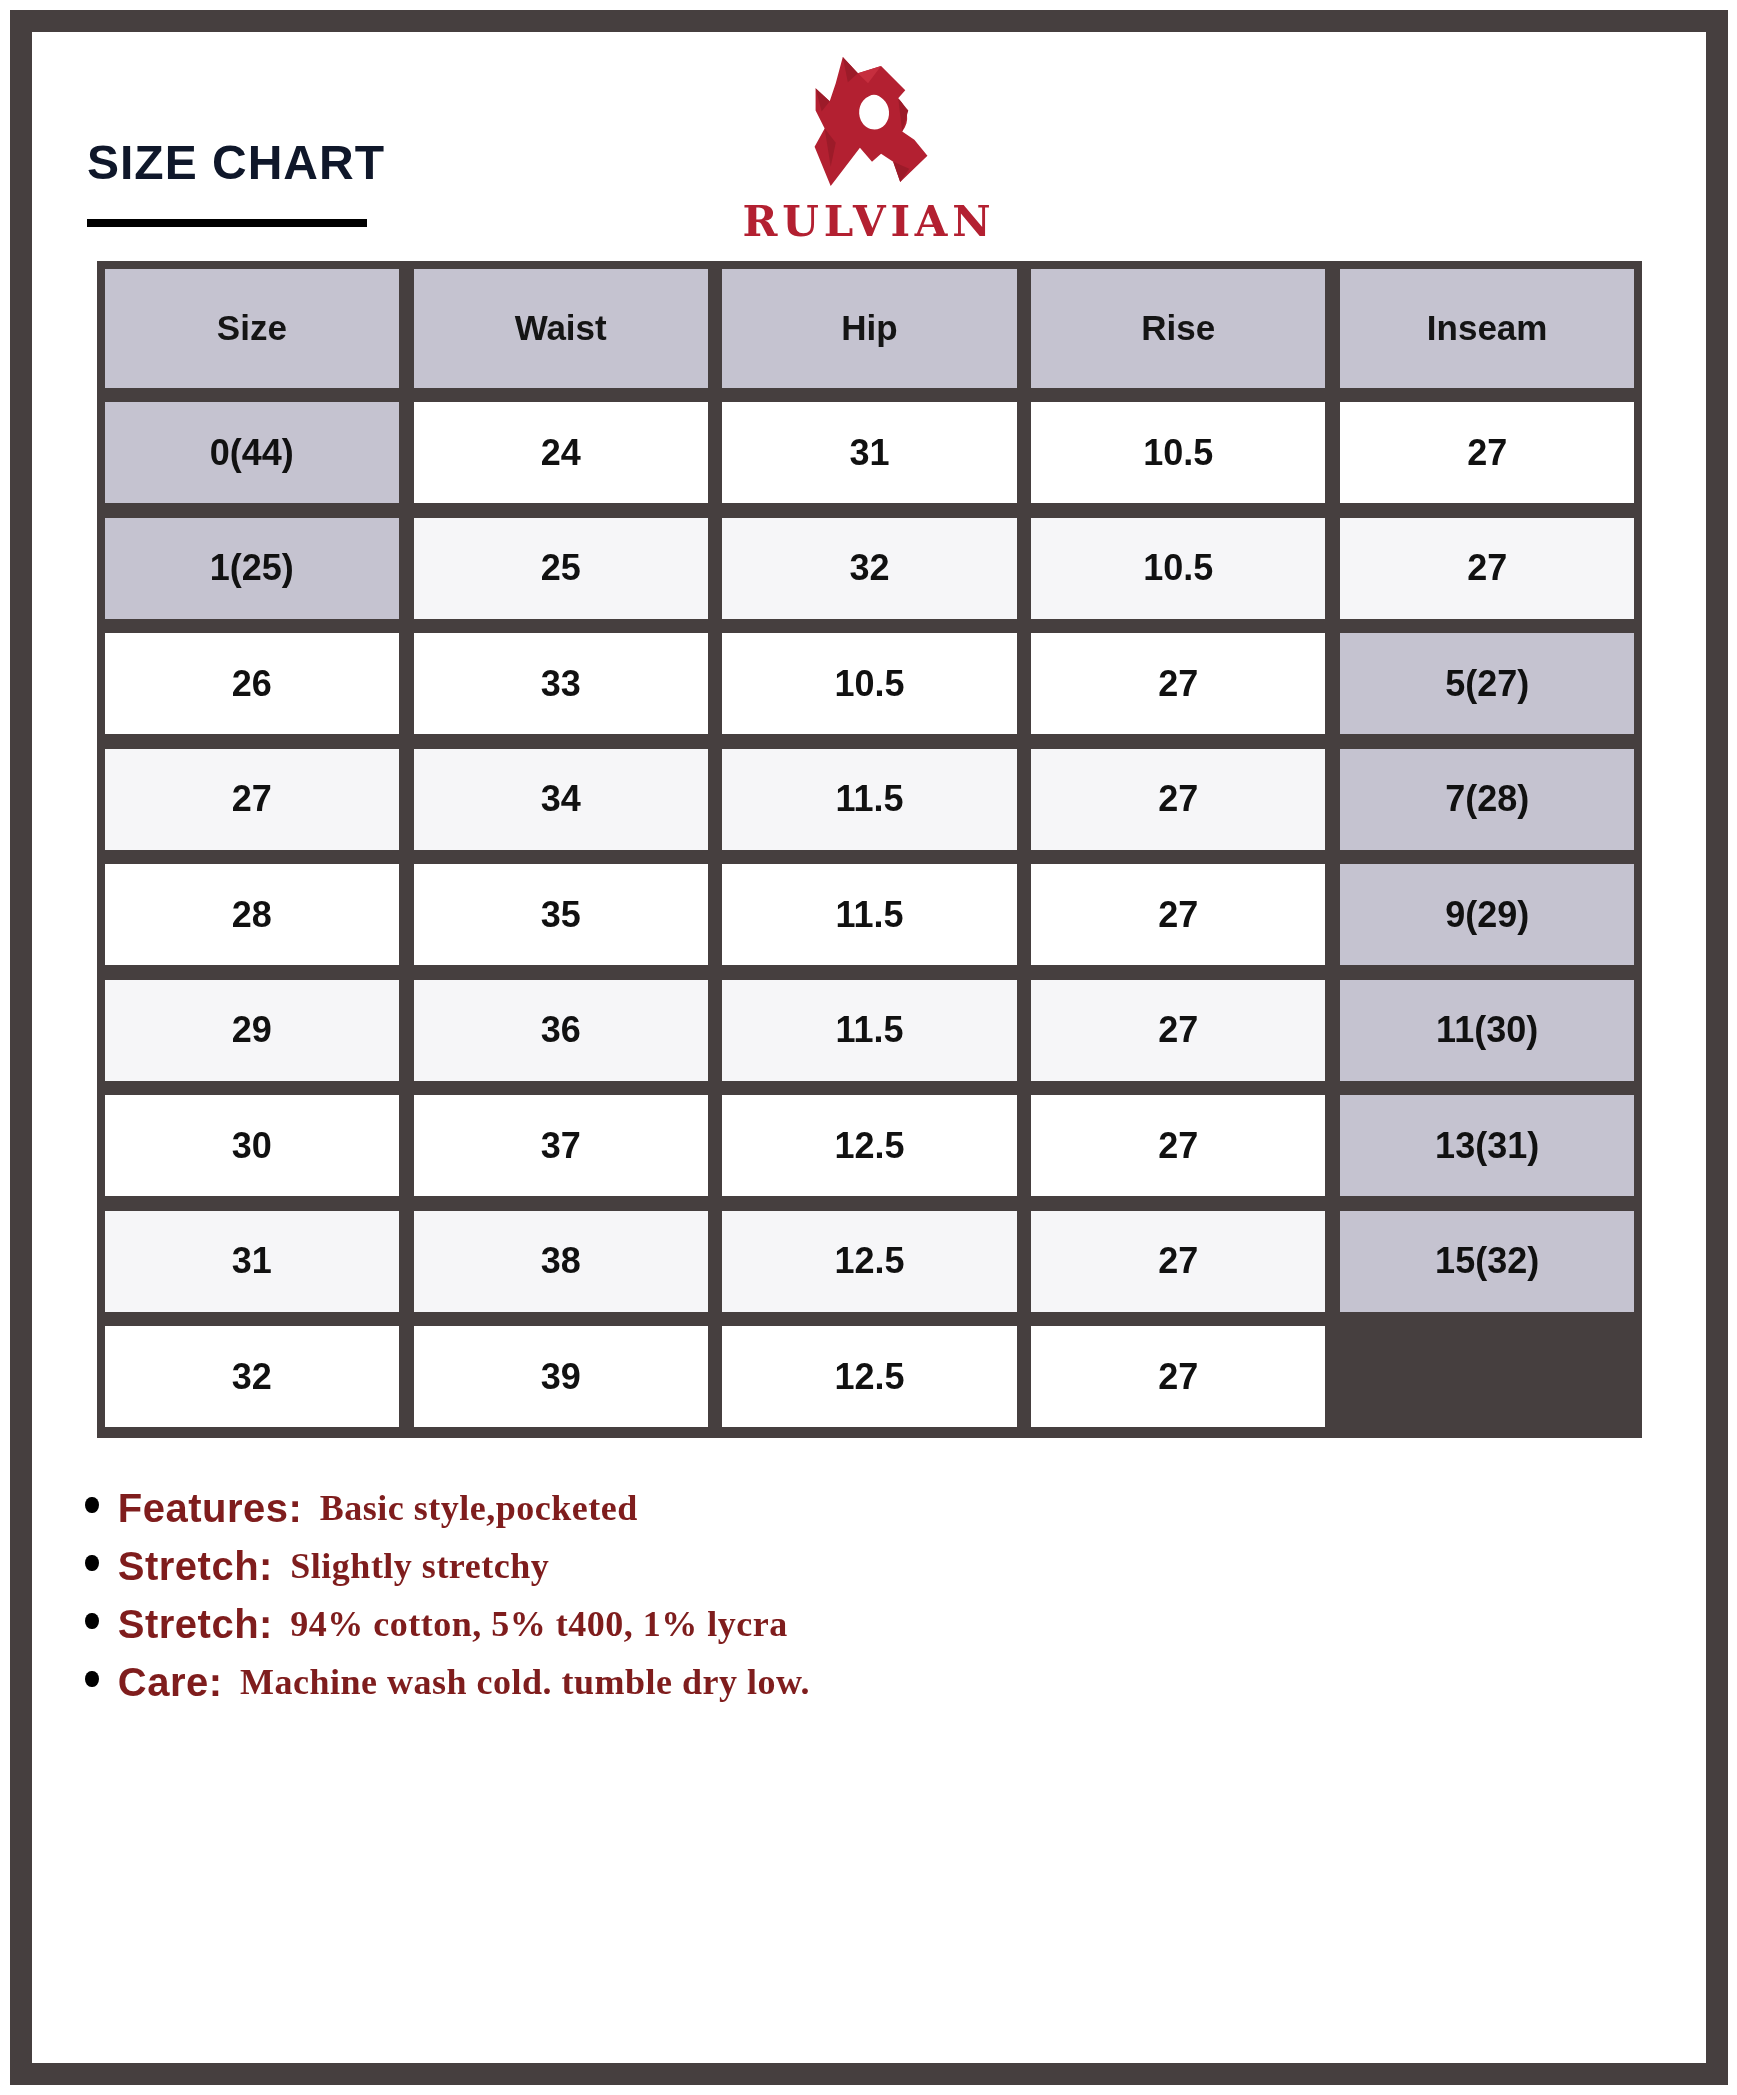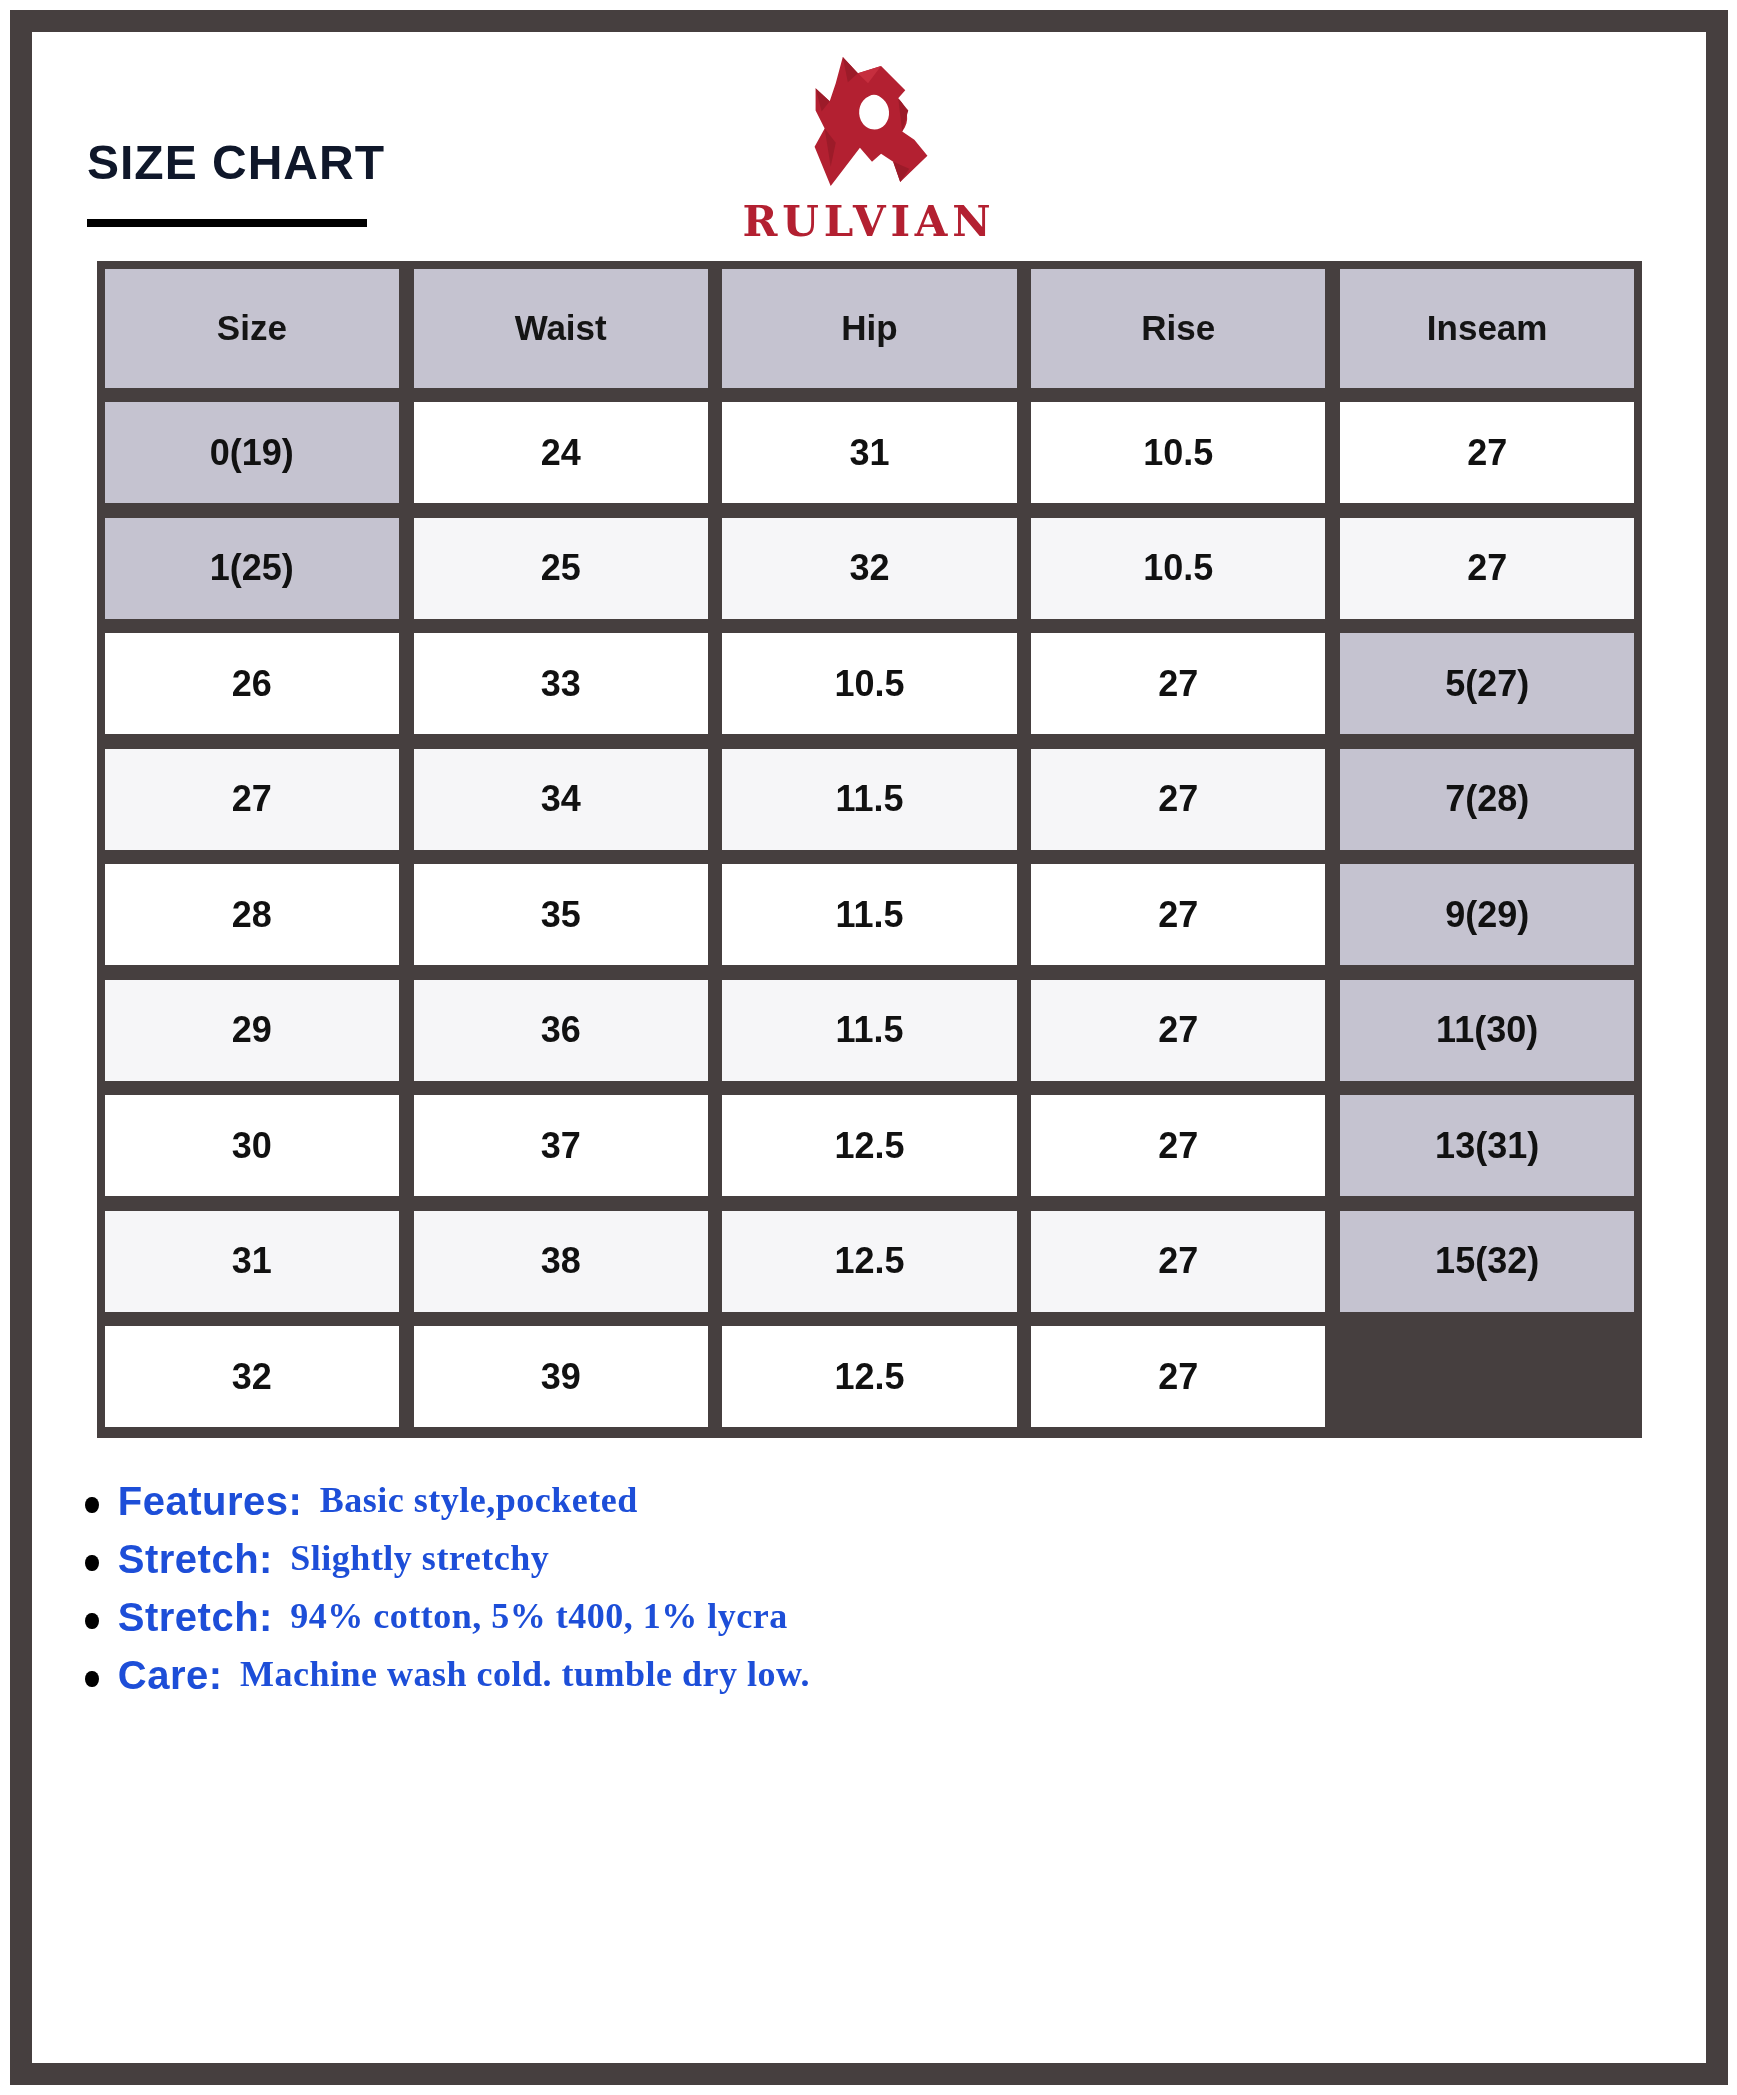--- a/index.html
+++ b/index.html
@@ -68,22 +68,22 @@
     font-size:36px;
   }
   .cell.plain{background:var(--row-bg,#ffffff);}
   .cell.alt{background:var(--row-alt-bg,#f6f6f8);}
   
   .details{
     position:absolute;left:85px;top:1479px;
     display:flex;flex-direction:column;
   }
   .detail-item{
-    display:flex;align-items:flex-start;
-    height:58px;color:#1d4ed8;
+    display:flex;align-items:center;
+    height:58px;color:#7f1d1d;
   }
   .bullet-icon{
     width:13.5px;height:16.4px;border-radius:50%;
     background:#000;flex:0 0 auto;
     align-self:center;margin-top:-5.8px;
   }
   .detail-label{
     font-size:40px;font-weight:bold;margin-left:19.3px;
     letter-spacing:0.5px;
   }
@@ -119,21 +119,21 @@
     <polygon fill="#c62e3e" points="48,19 71,12 58,29"></polygon>
   </svg>
   <div class="brand-wordmark">RULVIAN</div>
 
   <div class="size-table">
       <div class="cell header">Size</div>
       <div class="cell header">Waist</div>
       <div class="cell header">Hip</div>
       <div class="cell header">Rise</div>
       <div class="cell header">Inseam</div>
-      <div class="cell size-col">0(19)</div>
+      <div class="cell size-col">0(44)</div>
       <div class="cell plain">24</div>
       <div class="cell plain">31</div>
       <div class="cell plain">10.5</div>
       <div class="cell plain">27</div>
       <div class="cell size-col">1(25)</div>
       <div class="cell alt">25</div>
       <div class="cell alt">32</div>
       <div class="cell alt">10.5</div>
       <div class="cell alt">27</div>
       <div class="cell plain">26</div>

